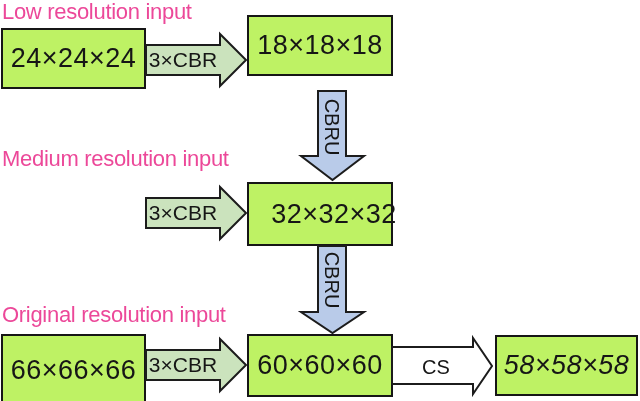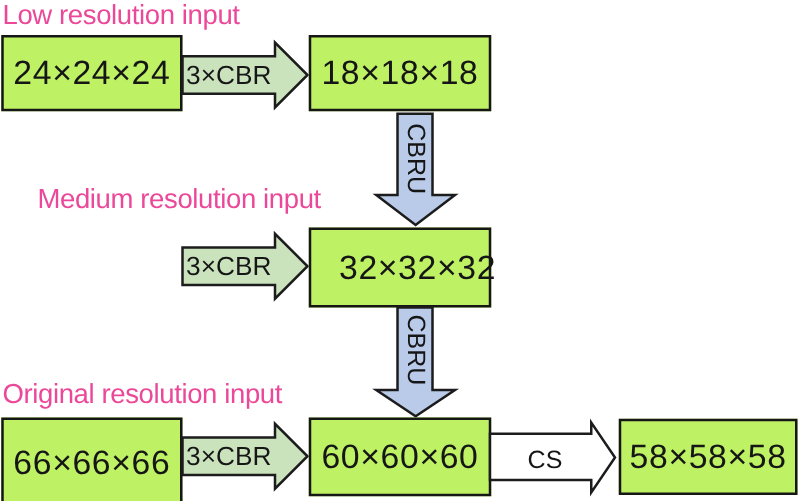--- a/index.html
+++ b/index.html
@@ -28,28 +28,28 @@
 
   <div class="title" style="left:2px; top:0px;">Low resolution input</div>
 
   <div class="dbox" style="left:1px; top:28px; width:145px; height:61px;">24×24×24</div>
 
   <svg class="arrow" style="left:145px; top:32px;" width="103" height="56" viewBox="0 0 103 56">
     <polygon points="1,13 75,13 75,2 101,28 75,54 75,43 1,43" stroke="#1c1c1c" stroke-width="2" fill="#cbe3bd"></polygon>
     <text class="arrtext" x="38" y="35" text-anchor="middle">3×CBR</text>
   </svg>
 
-  <div class="dbox" style="left:247px; top:28px; width:146px; height:61px;">18×18×18</div>
+  <div class="dbox" style="left:247px; top:15px; width:146px; height:61px;">18×18×18</div>
 
   <svg class="arrow" style="left:299px; top:90px;" width="67" height="93" viewBox="0 0 67 93">
     <polygon points="19,1 19,66 2,66 33.5,90 65,66 47,66 47,1" stroke="#1c1c1c" stroke-width="2" fill="#b9cbe9"></polygon>
     <text class="cbrutext" x="33" y="37" text-anchor="middle" dominant-baseline="central" transform="rotate(90 33 37)">CBRU</text>
   </svg>
 
-  <div class="title" style="left:2px; top:147px;margin-left:28px;">Medium resolution input</div>
+  <div class="title" style="left:2px; top:147px;">Medium resolution input</div>
 
 
   <svg class="arrow" style="left:145px; top:185px;" width="103" height="56" viewBox="0 0 103 56">
     <polygon points="1,13 75,13 75,2 101,28 75,54 75,43 1,43" stroke="#1c1c1c" stroke-width="2" fill="#cbe3bd"></polygon>
     <text class="arrtext" x="38" y="35" text-anchor="middle">3×CBR</text>
   </svg>
 
   <div class="dbox" style="left:247px; top:182px; width:146px; height:64px;padding-left:28px;">32×32×32</div>
 
   <svg class="arrow" style="left:299px; top:245px;" width="67" height="90" viewBox="0 0 67 90">
@@ -67,15 +67,15 @@
   </svg>
 
   <div class="dbox" style="left:247px; top:334px; width:146px; height:63px;">60×60×60</div>
 
   <svg class="arrow" style="left:391px; top:336px;" width="105" height="60" viewBox="0 0 105 60">
     <polygon points="1,11 82,11 82,2 101,30 82,58 82,48 1,48" stroke="#1c1c1c" stroke-width="2" fill="#ffffff"></polygon>
     <text class="cstext" x="45" y="38" text-anchor="middle">CS</text>
   </svg>
 
 
-  <div class="dbox" style="left:495px; top:335px; width:143px; height:61px;">58×58×58</div>
+  <div class="dbox" style="left:495px; top:335px; width:143px; height:61px;font-style:italic;">58×58×58</div>
 
 </div>
 
 </body></html>

